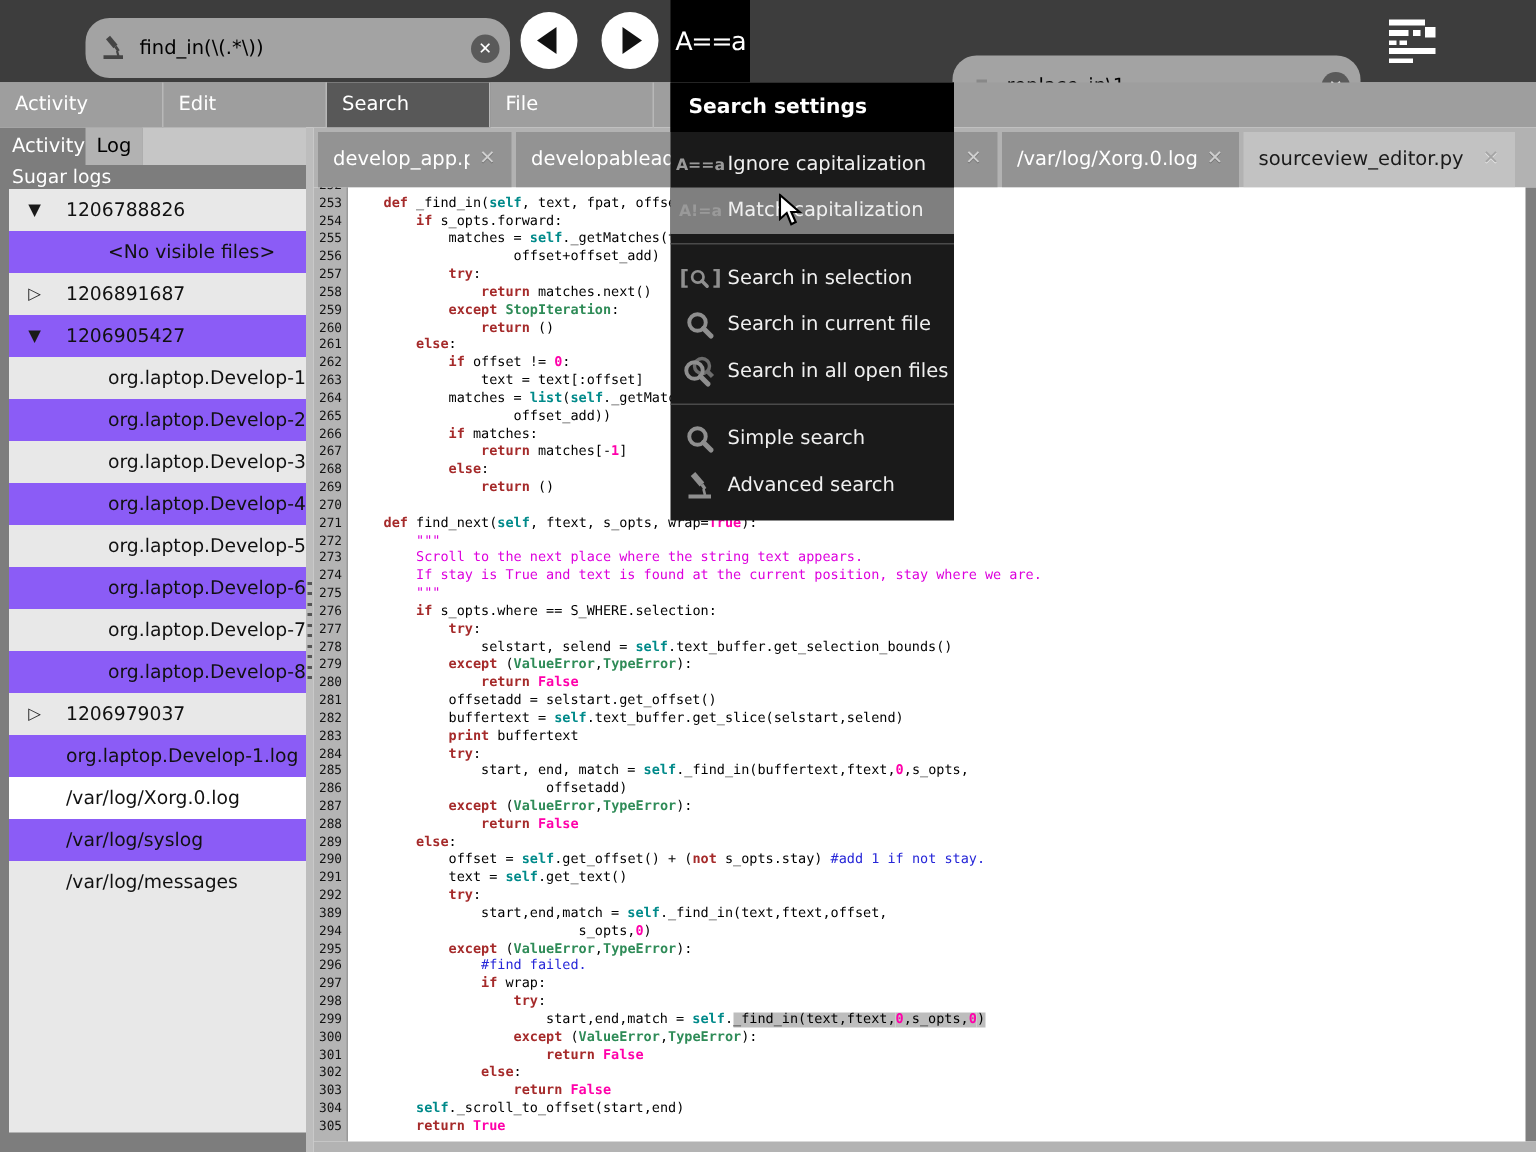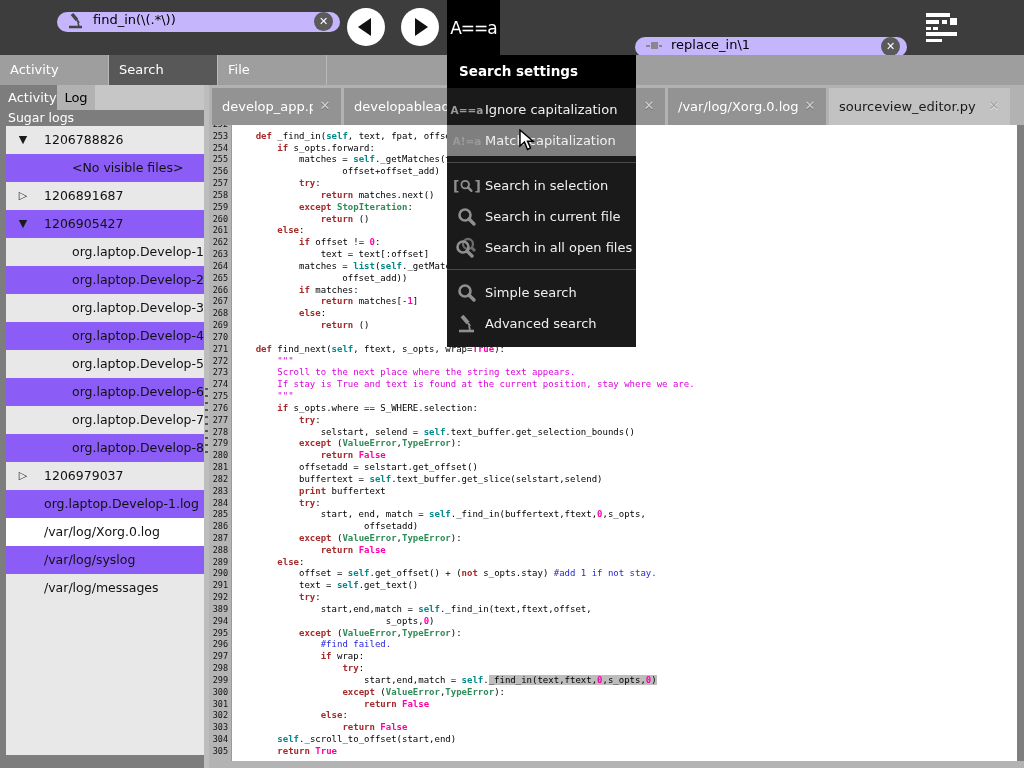--- a/index.html
+++ b/index.html
@@ -1,22 +1,22 @@
 <!DOCTYPE html>
 <html style="--kw: #a52a2a; --builtin: #008a8a; --exc: #2e8b57; --str: #dd00dd; --num: #ff00aa; --com: #2626d8; --hl: #bdbdbd; --toolbar_bg: #3d3d3d; --menu_panel_bg: #1a1a1a; --menu_highlight: #7f7f7f;"><head>
 <meta charset="utf-8">
 <style>
   html,body{margin:0;padding:0;background:#555;}
   #screen{position:relative;width:1024px;height:768px;overflow:hidden;background:#fff;
           font-family:"DejaVu Sans",sans-serif;}
 
   
   .toolbar{position:absolute;left:0;top:0;width:1024px;height:55px;background:#3d3d3d;}
-  .entry{position:absolute;top:12px;height:20px;background:#c4b5fd;border-radius:16px;
-         display:flex;font-size:13px;color:#000;}
+  .entry{position:absolute;top:12px;height:40px;background:#a3a3a3;border-radius:16px;
+         display:flex;align-items:center;font-size:13px;color:#000;}
   .entry-search{left:57px;width:283px;}
   .entry-replace{left:635px;width:272px;margin-top:25px;}
   .entry .e-icon{margin-left:10px;flex:none;display:flex;}
   .entry .e-val{margin-left:8px;flex:1;white-space:nowrap;overflow:hidden;}
   .entry .e-clear{margin-right:7px;flex:none;width:19px;height:19px;border-radius:50%;
          background:#5a5a5a;color:#fff;font-size:11px;font-weight:bold;
          display:flex;align-items:center;justify-content:center;}
   .navbtn{position:absolute;top:8px;width:38px;height:38px;border-radius:50%;background:#fff;
           display:flex;align-items:center;justify-content:center;}
   .navbtn.back{left:347px;} .navbtn.fwd{left:401px;}
@@ -148,20 +148,21 @@
         <rect x="6" y="21" width="5" height="3" fill="#fff"></rect>
           <rect x="13" y="21" width="5" height="3" fill="#fff"></rect>
         <rect x="6" y="26" width="31" height="4" fill="#fff"></rect>
         <rect x="6" y="33" width="16" height="3" fill="#fff"></rect>
       </svg>
     </div>
   </div>
 
   <div class="menubar">
       <div class="menutab">Activity</div>
+      <div class="menutab">Edit</div>
       <div class="menutab active">Search</div>
       <div class="menutab">File</div>
     </div>
 
   <div class="sidebar">
     <span class="side-tab-activity">Activity</span>
     <span class="side-tab-log">Log</span>
     <span class="side-tab-filler"></span>
     <div class="side-header">Sugar logs</div>
     <div class="tree">

